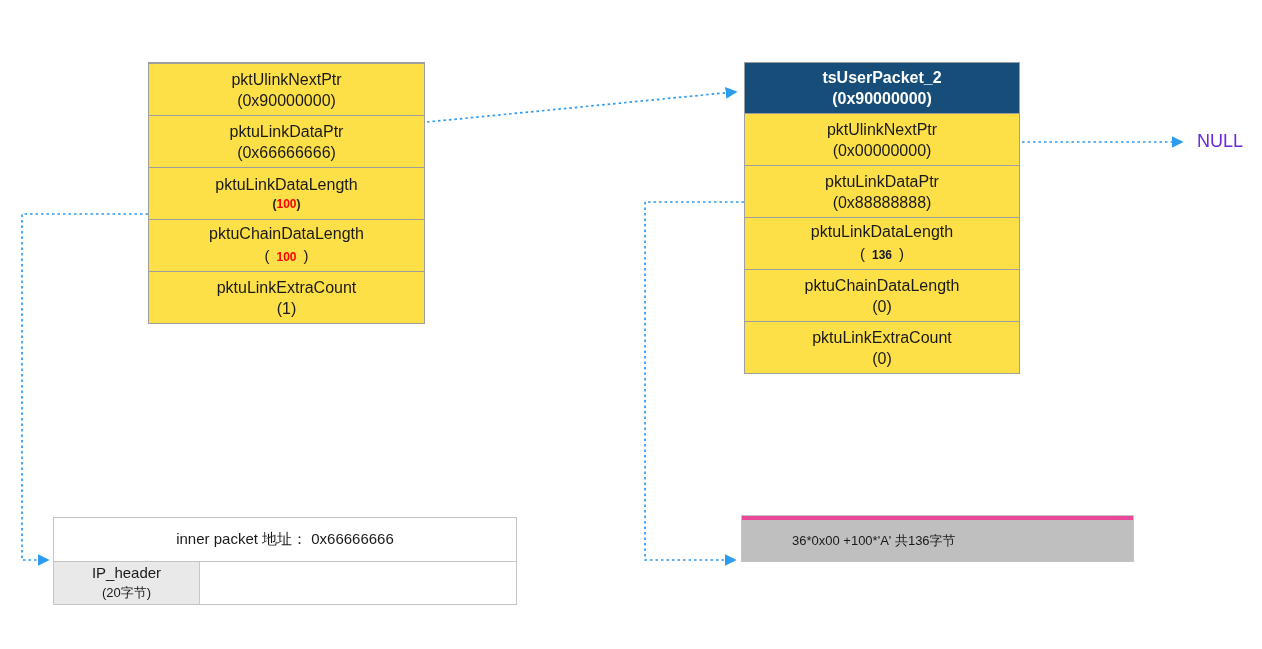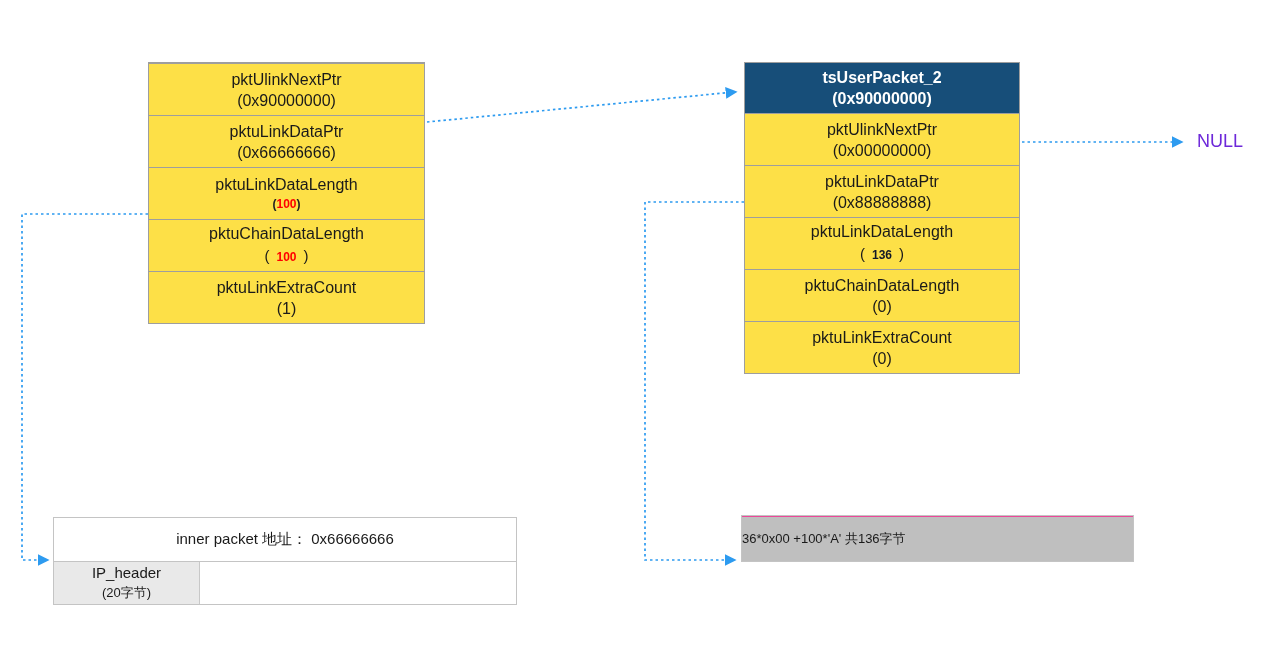--- a/index.html
+++ b/index.html
@@ -110,25 +110,26 @@
   .buf-cell-right {
     flex: 1;
     background: #BFBFBF;
     display: flex;
     justify-content: center;
     align-items: center;
     font-size: 13px;
     height: 42px;
   }
   .buf-body2 {
-    border-top: 1px solid #ec4899;
+    border-top: 4px solid #ec4899;
     background: #BFBFBF;
     height: 45px;
     display: flex;
     align-items: center;
+    padding-left: 50px;
     font-size: 13px;
   }
 </style>
 </head>
 <body>
 
 <div class="canvas">
 
   <svg class="arrow-layer" width="1262" height="649" viewBox="0 0 1262 649" xmlns="http://www.w3.org/2000/svg">
     <defs>

